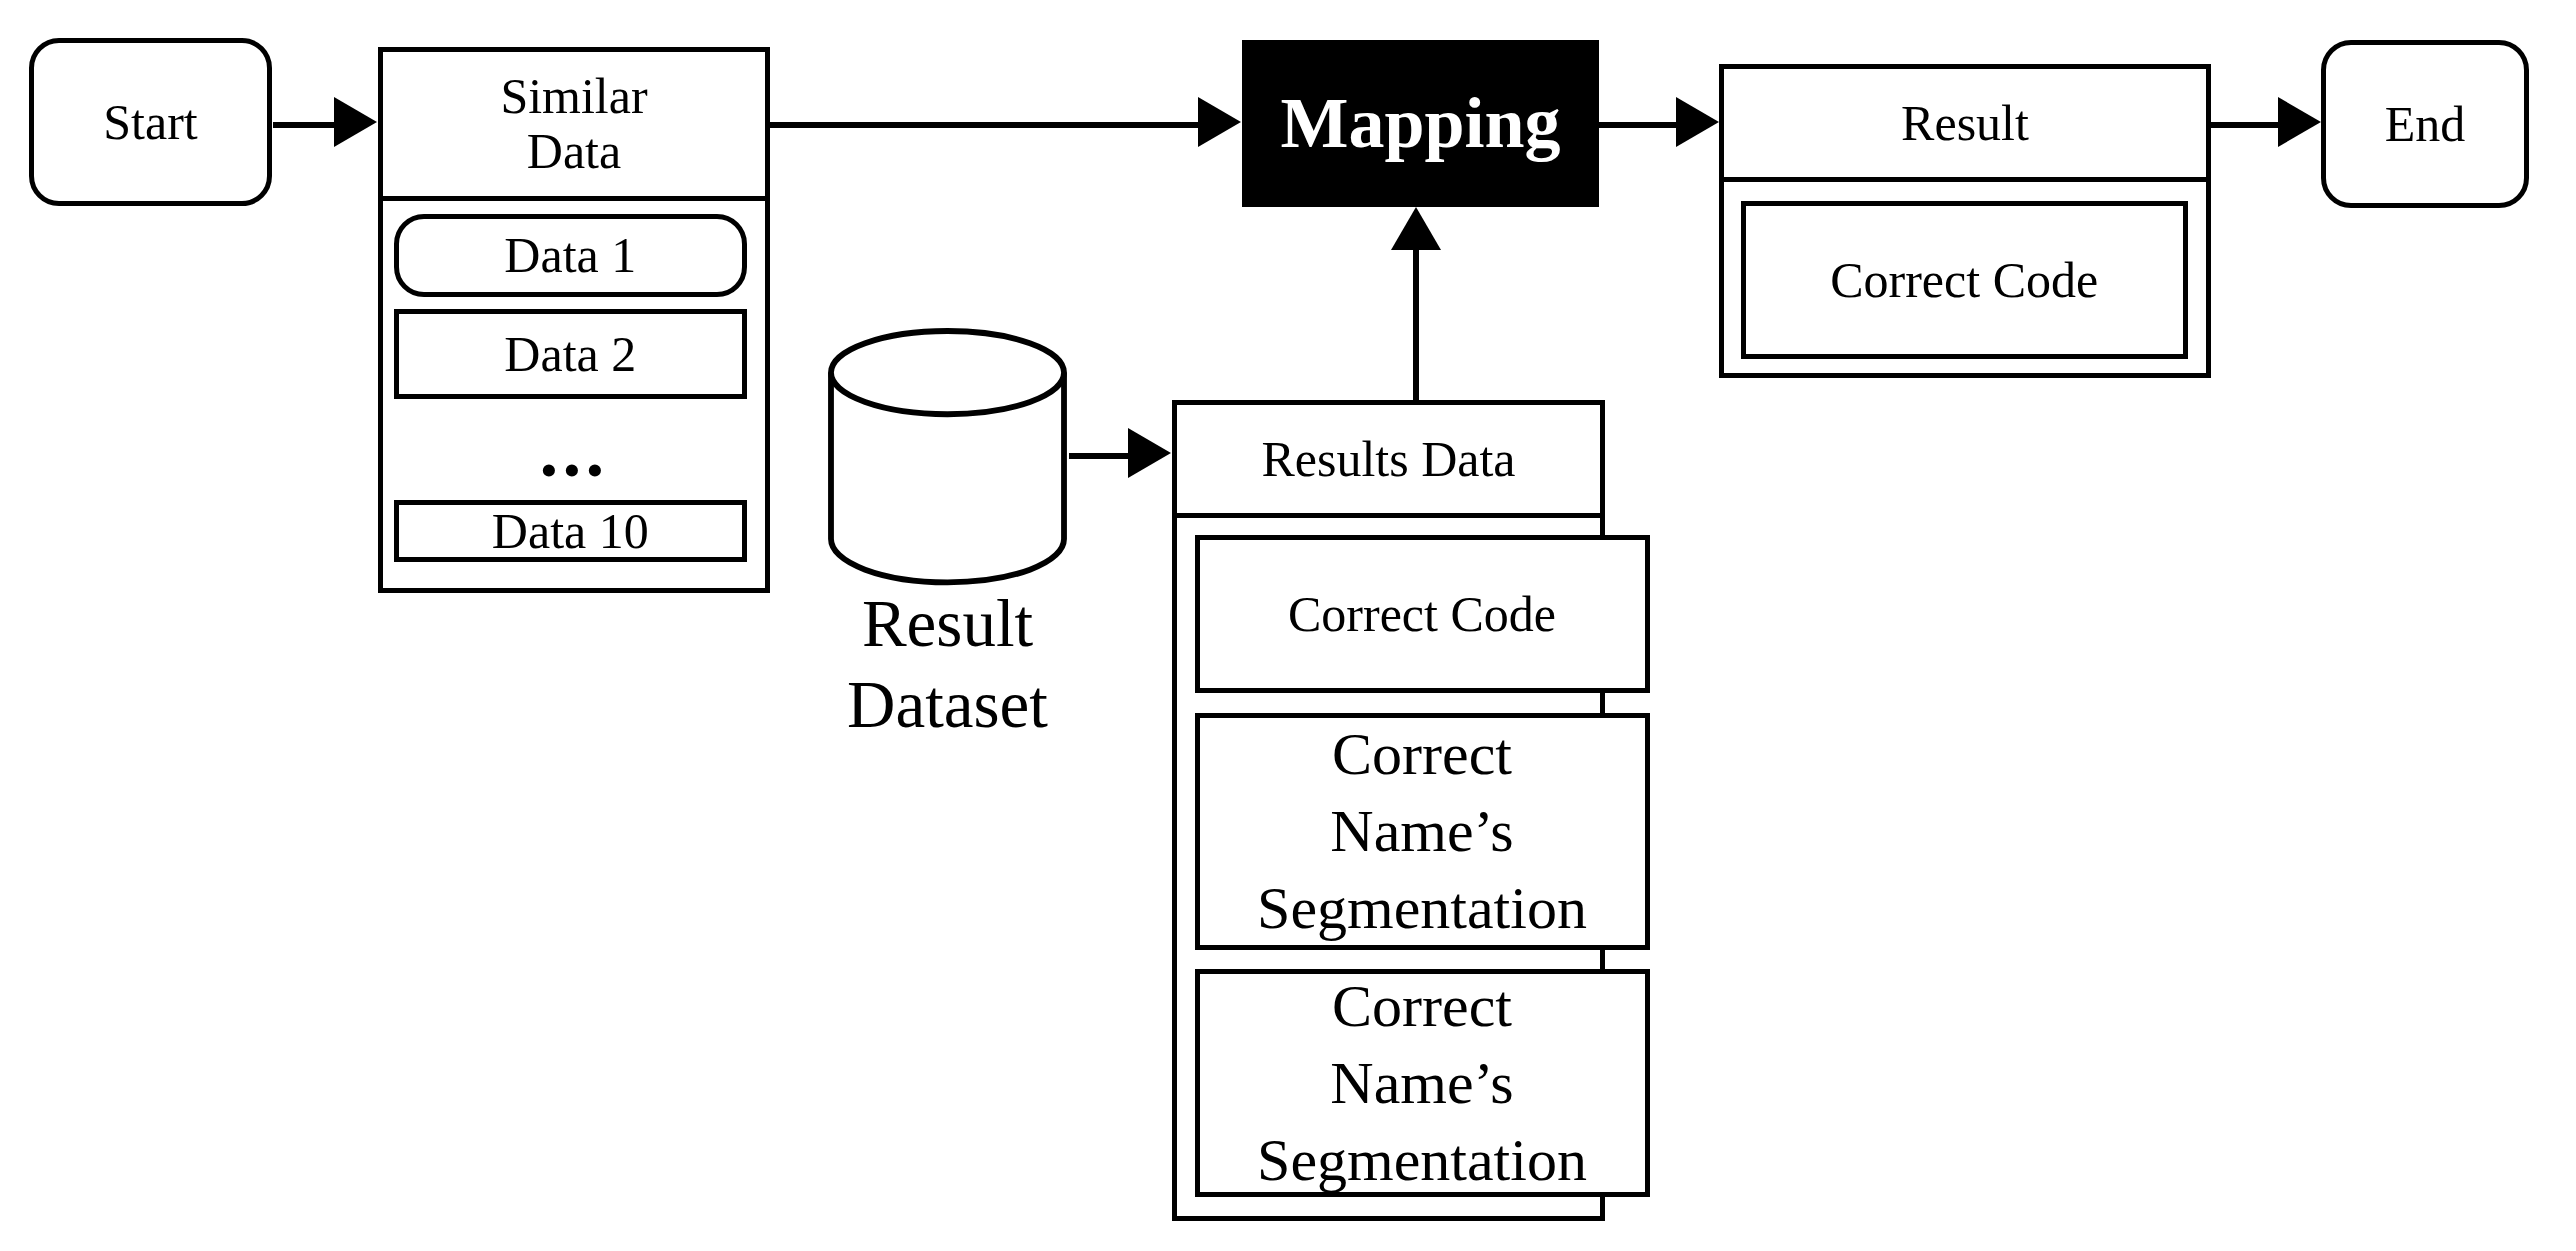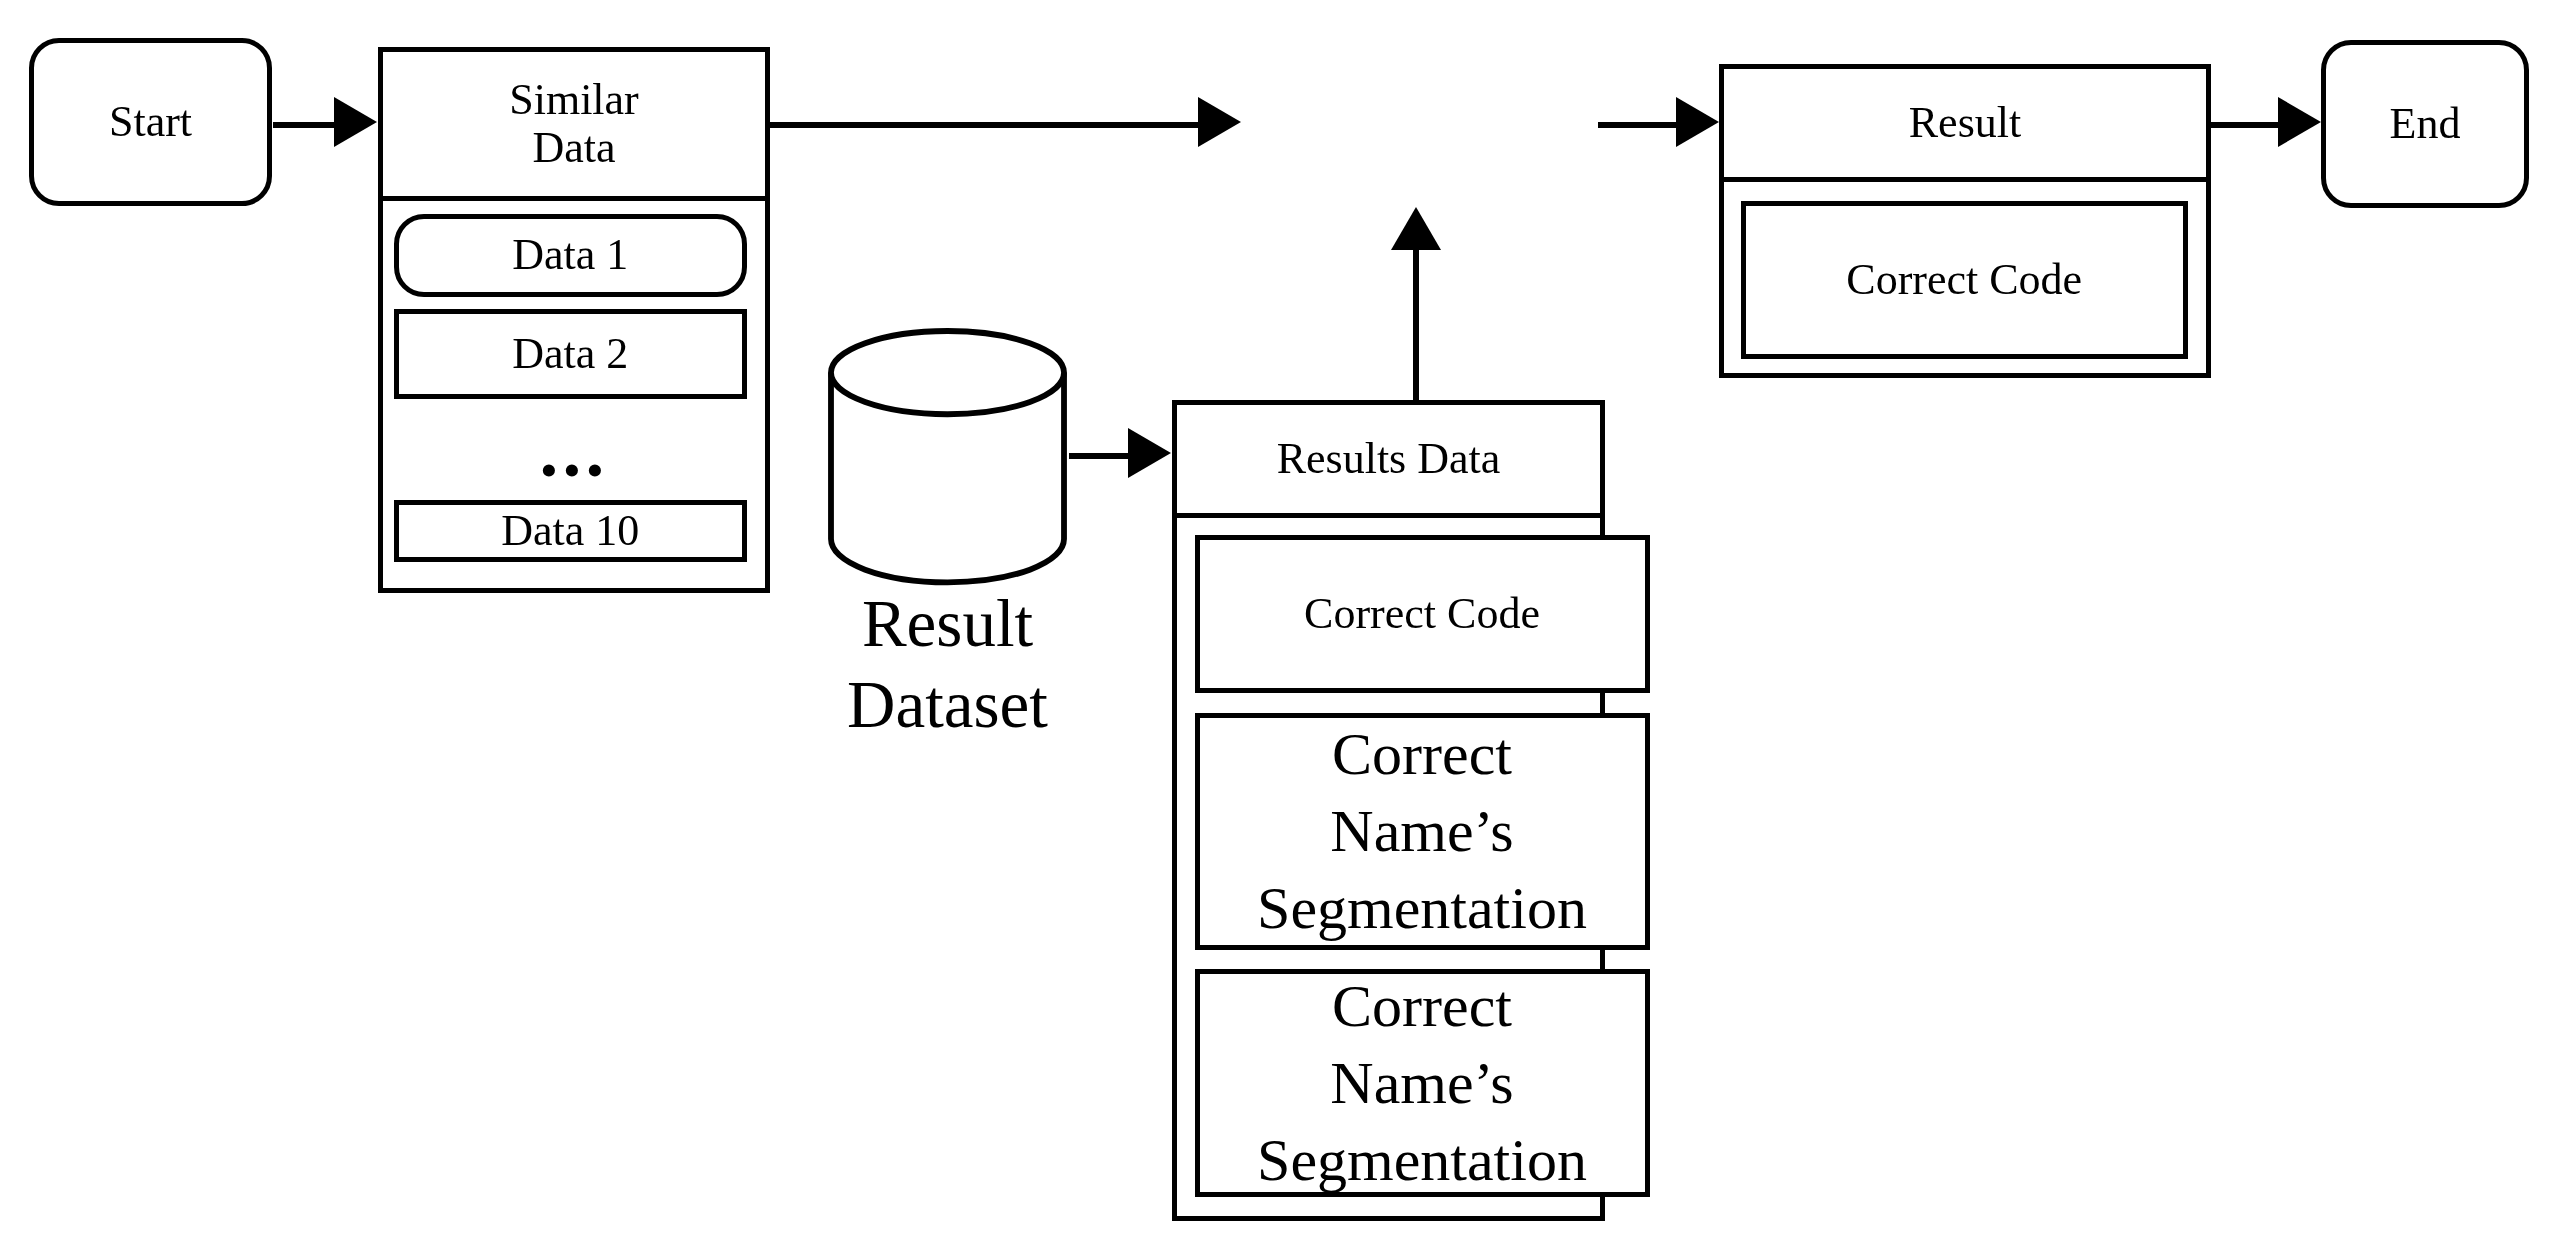--- a/index.html
+++ b/index.html
@@ -19,21 +19,21 @@
     overflow:hidden;
   }
   .box{
     position:absolute;
     background:var(--fill);
     border:5.8px solid var(--stroke);
     box-sizing:border-box;
   }
   .centered{display:flex;align-items:center;justify-content:center;text-align:center;}
   .rounded{border-radius:30px;}
-  .label{font-size:44px;line-height:1.1;white-space:pre-line;}
+  .label{font-size:50px;line-height:1.1;white-space:pre-line;}
   .seg-label{font-size:60px;line-height:77px;white-space:pre-line;}
   .header{position:absolute;left:0;right:0;}
   .divider{position:absolute;left:0;right:0;height:5px;background:var(--stroke);}
   .inner-box{
     position:absolute;
     background:var(--fill);
     border:5px solid var(--stroke);
     box-sizing:border-box;
   }
   .dots{font-weight:bold;font-size:75px;letter-spacing:4.2px;}
@@ -90,20 +90,23 @@
       <span class="dots">...</span>
     </div>
     <div class="inner-box centered" style="left:10.8px;top:448px;width:353px;height:62px;">
       <span class="label">Data 10</span>
     </div>
   </div>
 
   <div class="hline" style="left:769px;top:122px;width:429px;"></div>
   <div class="arrow-e" style="left:1198px;top:97px;"></div>
 
+  <div class="box mapping centered" style="left:1242px;top:40px;width:357px;height:167px;">
+    <span>Mapping</span>
+  </div>
 
   <div class="hline" style="left:1598px;top:122px;width:78px;"></div>
   <div class="arrow-e" style="left:1676px;top:97px;"></div>
 
   <div class="box" style="left:1719px;top:64px;width:492px;height:314px;">
     <div class="header centered" style="top:0;height:108px;">
       <span class="label">Result</span>
     </div>
     <div class="divider" style="top:108px;"></div>
     <div class="inner-box centered" style="left:16.7px;top:132px;width:447px;height:158px;border-width:5.8px;">

